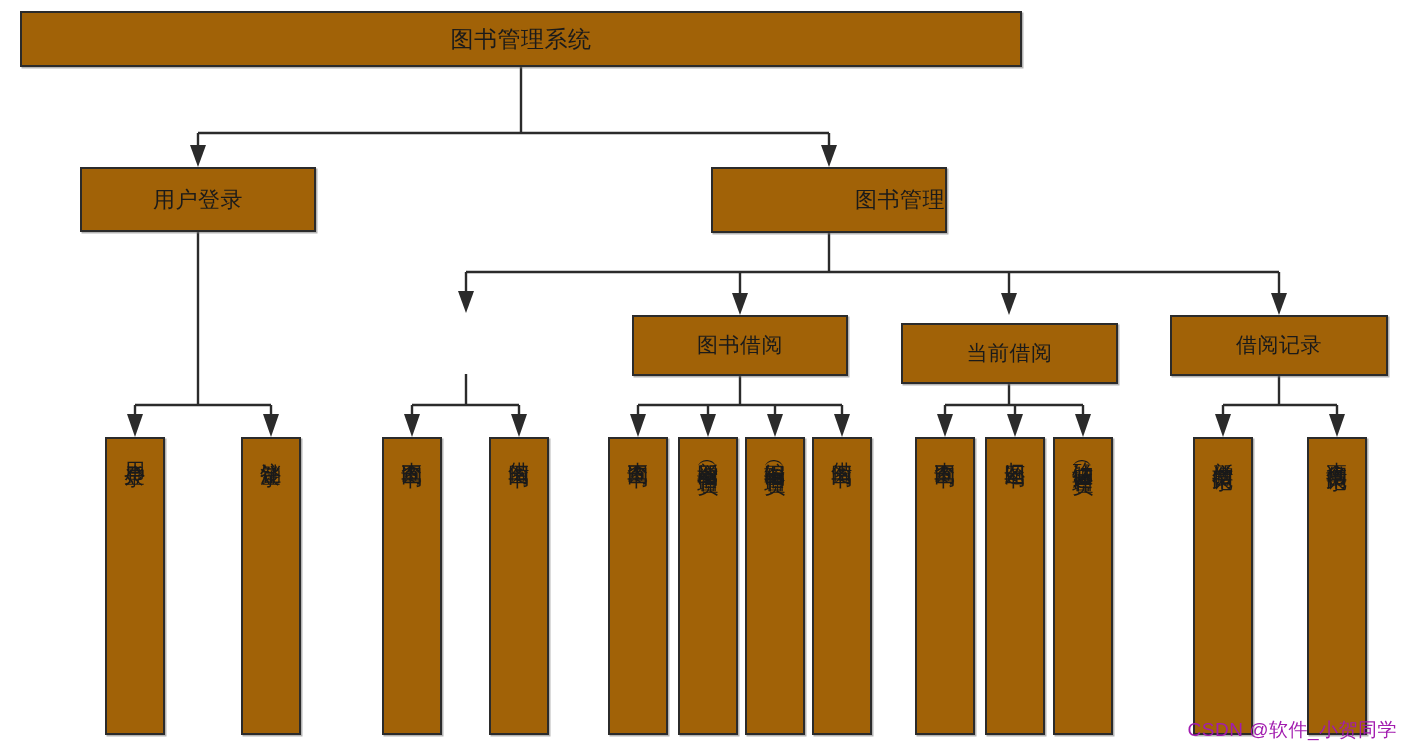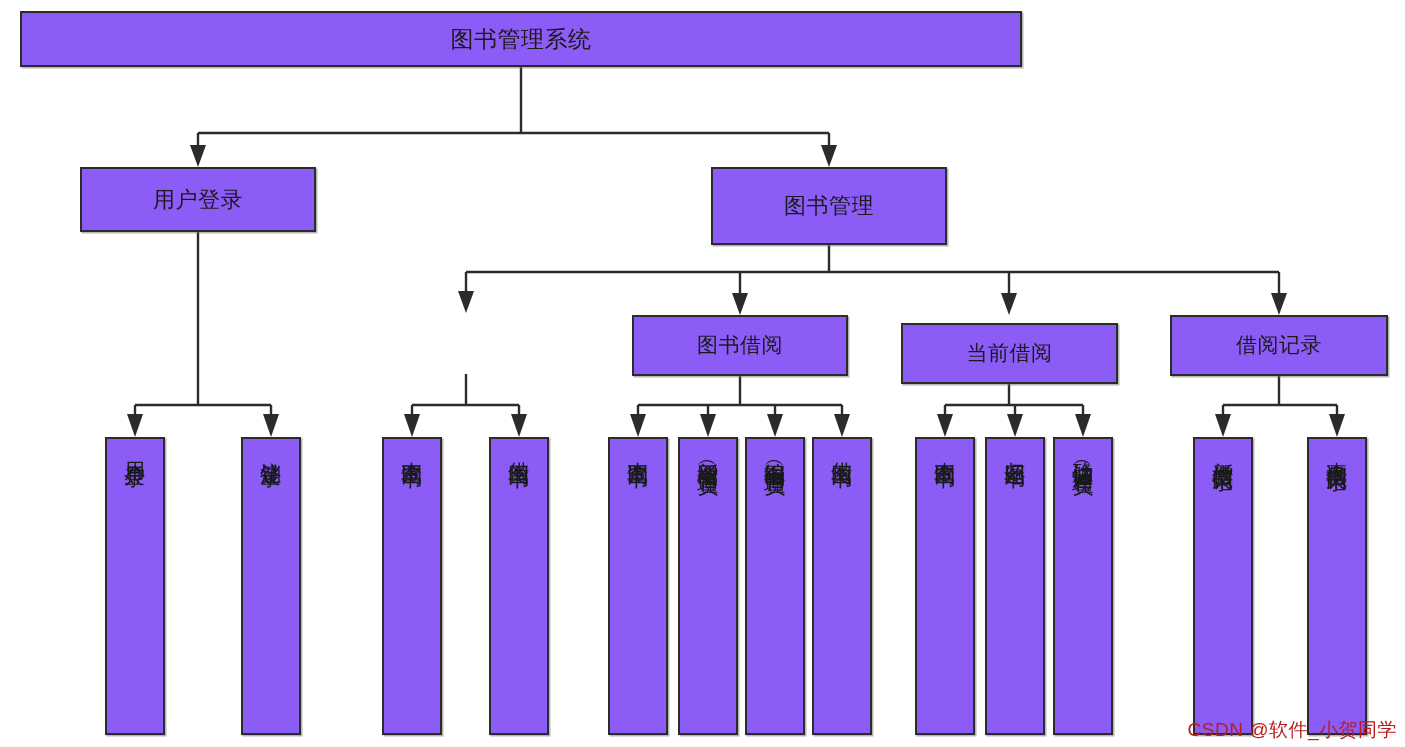--- a/index.html
+++ b/index.html
@@ -36,21 +36,21 @@
     shape-rendering: geometricPrecision;
   }
   #connectors polygon.arrowhead {
     fill: #2b2b2b;
     stroke: none;
   }
   
   .node {
     position: absolute;
     box-sizing: border-box;
-    background: #8b5cf6;
+    background: #a16207;
     border: 2.4px solid #2b2b2b;
     box-shadow: 1.5px 1.5px 0 0 rgba(120,120,120,0.55);
     display: flex;
     align-items: center;
     justify-content: center;
     z-index: 3;
   }
   .node .label {
     font-size: 22px;
     line-height: 1.15;
@@ -76,21 +76,21 @@
     letter-spacing: 2px;
     white-space: normal;
     max-height: 285px;
   }
   
   #watermark {
     position: absolute;
     right: 8px;
     bottom: 4px;
     font-size: 19px;
-    color: #b91c1c;
+    color: #a21caf;
     letter-spacing: 0.5px;
     white-space: nowrap;
     z-index: 6;
     pointer-events: none;
   }
 </style>
 </head>
 <body>
 
 <div id="canvas">
@@ -163,21 +163,21 @@
     <polygon class="arrowhead" points="1337,437 1329,414 1345,414"></polygon>
   </svg>
 
   <div class="node root" style="left:20px; top:11px; width:1002px; height:56px;">
     <span class="label">图书管理系统</span>
   </div>
 
   <div class="node l2" style="left:80px; top:167px; width:236px; height:65px;">
     <span class="label">用户登录</span>
   </div>
-  <div class="node l2" style="left:711px; top:167px; width:236px; height:78px;">
+  <div class="node l2" style="left:711px; top:167px; width:236px; height:66px;justify-content:flex-end;">
     <span class="label">图书管理</span>
   </div>
 
   <div class="node l3" style="left:632px; top:315px; width:216px; height:61px;text-align:center;">
     <span class="label">图书借阅</span>
   </div>
   <div class="node l3" style="left:901px; top:315px; width:217px; height:61px;margin-top:8px;">
     <span class="label">当前借阅</span>
   </div>
   <div class="node l3" style="left:1170px; top:315px; width:218px; height:61px;">

